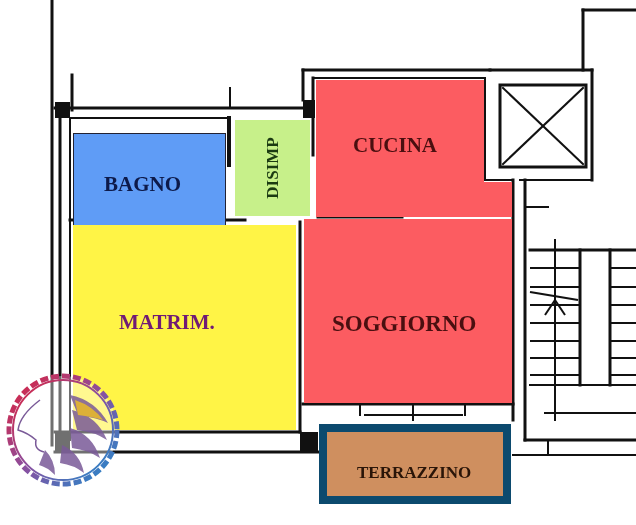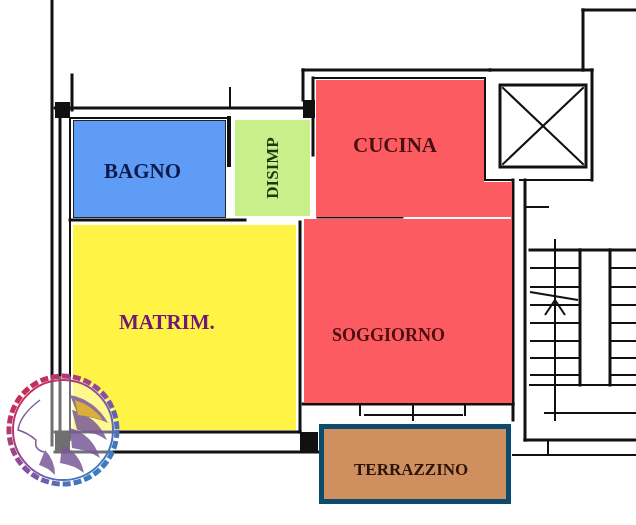--- a/index.html
+++ b/index.html
@@ -91,42 +91,42 @@
   </g>
 
   <g fill="#111">
     <rect x="55" y="102" width="15" height="16"></rect>
     <rect x="303" y="100" width="12" height="18"></rect>
     <rect x="55" y="432" width="15" height="20"></rect>
     <rect x="300" y="432" width="18" height="20"></rect>
   </g>
 </svg>
 
-<div class="room" style="left:73px;top:120px;width:153px;height:98px;background:#5f9cf6;border:1px solid #223;">
+<div class="room" style="left:73px;top:133px;width:153px;height:98px;background:#5f9cf6;border:1px solid #223;">
   <span class="label" style="left:30px;top:38px;font-size:21px;color:#0d1a4a;">BAGNO</span>
 </div>
 
 <div class="room" style="left:235px;top:120px;width:75px;height:96px;background:#c7f08a;">
   <span class="label" style="left:0;top:38px;font-size:17px;color:#1b3a12;transform:rotate(-90deg);transform-origin:center;width:75px;text-align:center;">DISIMP</span>
 </div>
 
 <div class="room" style="left:316px;top:80px;width:168px;height:137px;background:#fc5c61;">
   <span class="label" style="left:37px;top:53px;font-size:21px;color:#4a0f10;">CUCINA</span>
 </div>
 <div class="room" style="left:484px;top:182px;width:28px;height:35px;background:#fc5c61;"></div>
 
 <div class="room" style="left:73px;top:225px;width:223px;height:205px;background:#fff446;">
   <span class="label" style="left:46px;top:85px;font-size:21px;color:#701a75;">MATRIM.</span>
 </div>
 
 <div class="room" style="left:304px;top:219px;width:208px;height:184px;background:#fc5c61;">
-  <span class="label" style="left:28px;top:106px;font-size:18px;color:#4a0f10;">SOGGIORNO</span>
+  <span class="label" style="left:28px;top:92px;font-size:23px;color:#4a0f10;">SOGGIORNO</span>
 </div>
 
-<div class="room" style="left:319px;top:424px;width:192px;height:80px;background:#cf8f5f;border:5px solid #0c4a6e;">
+<div class="room" style="left:319px;top:424px;width:192px;height:80px;background:#cf8f5f;border:8px solid #0c4a6e;">
   <span class="label" style="left:30px;top:31px;font-size:17px;color:#2a1508;">TERRAZZINO</span>
 </div>
 
 <svg width="636" height="525" viewBox="0 0 636 525" style="pointer-events:none;">
   <defs>
     <linearGradient id="ringGrad" x1="0" y1="0" x2="1" y2="1">
       <stop offset="0" stop-color="#e0203a"></stop>
       <stop offset="0.5" stop-color="#8a4fa0"></stop>
       <stop offset="1" stop-color="#1a8fd0"></stop>
     </linearGradient>

